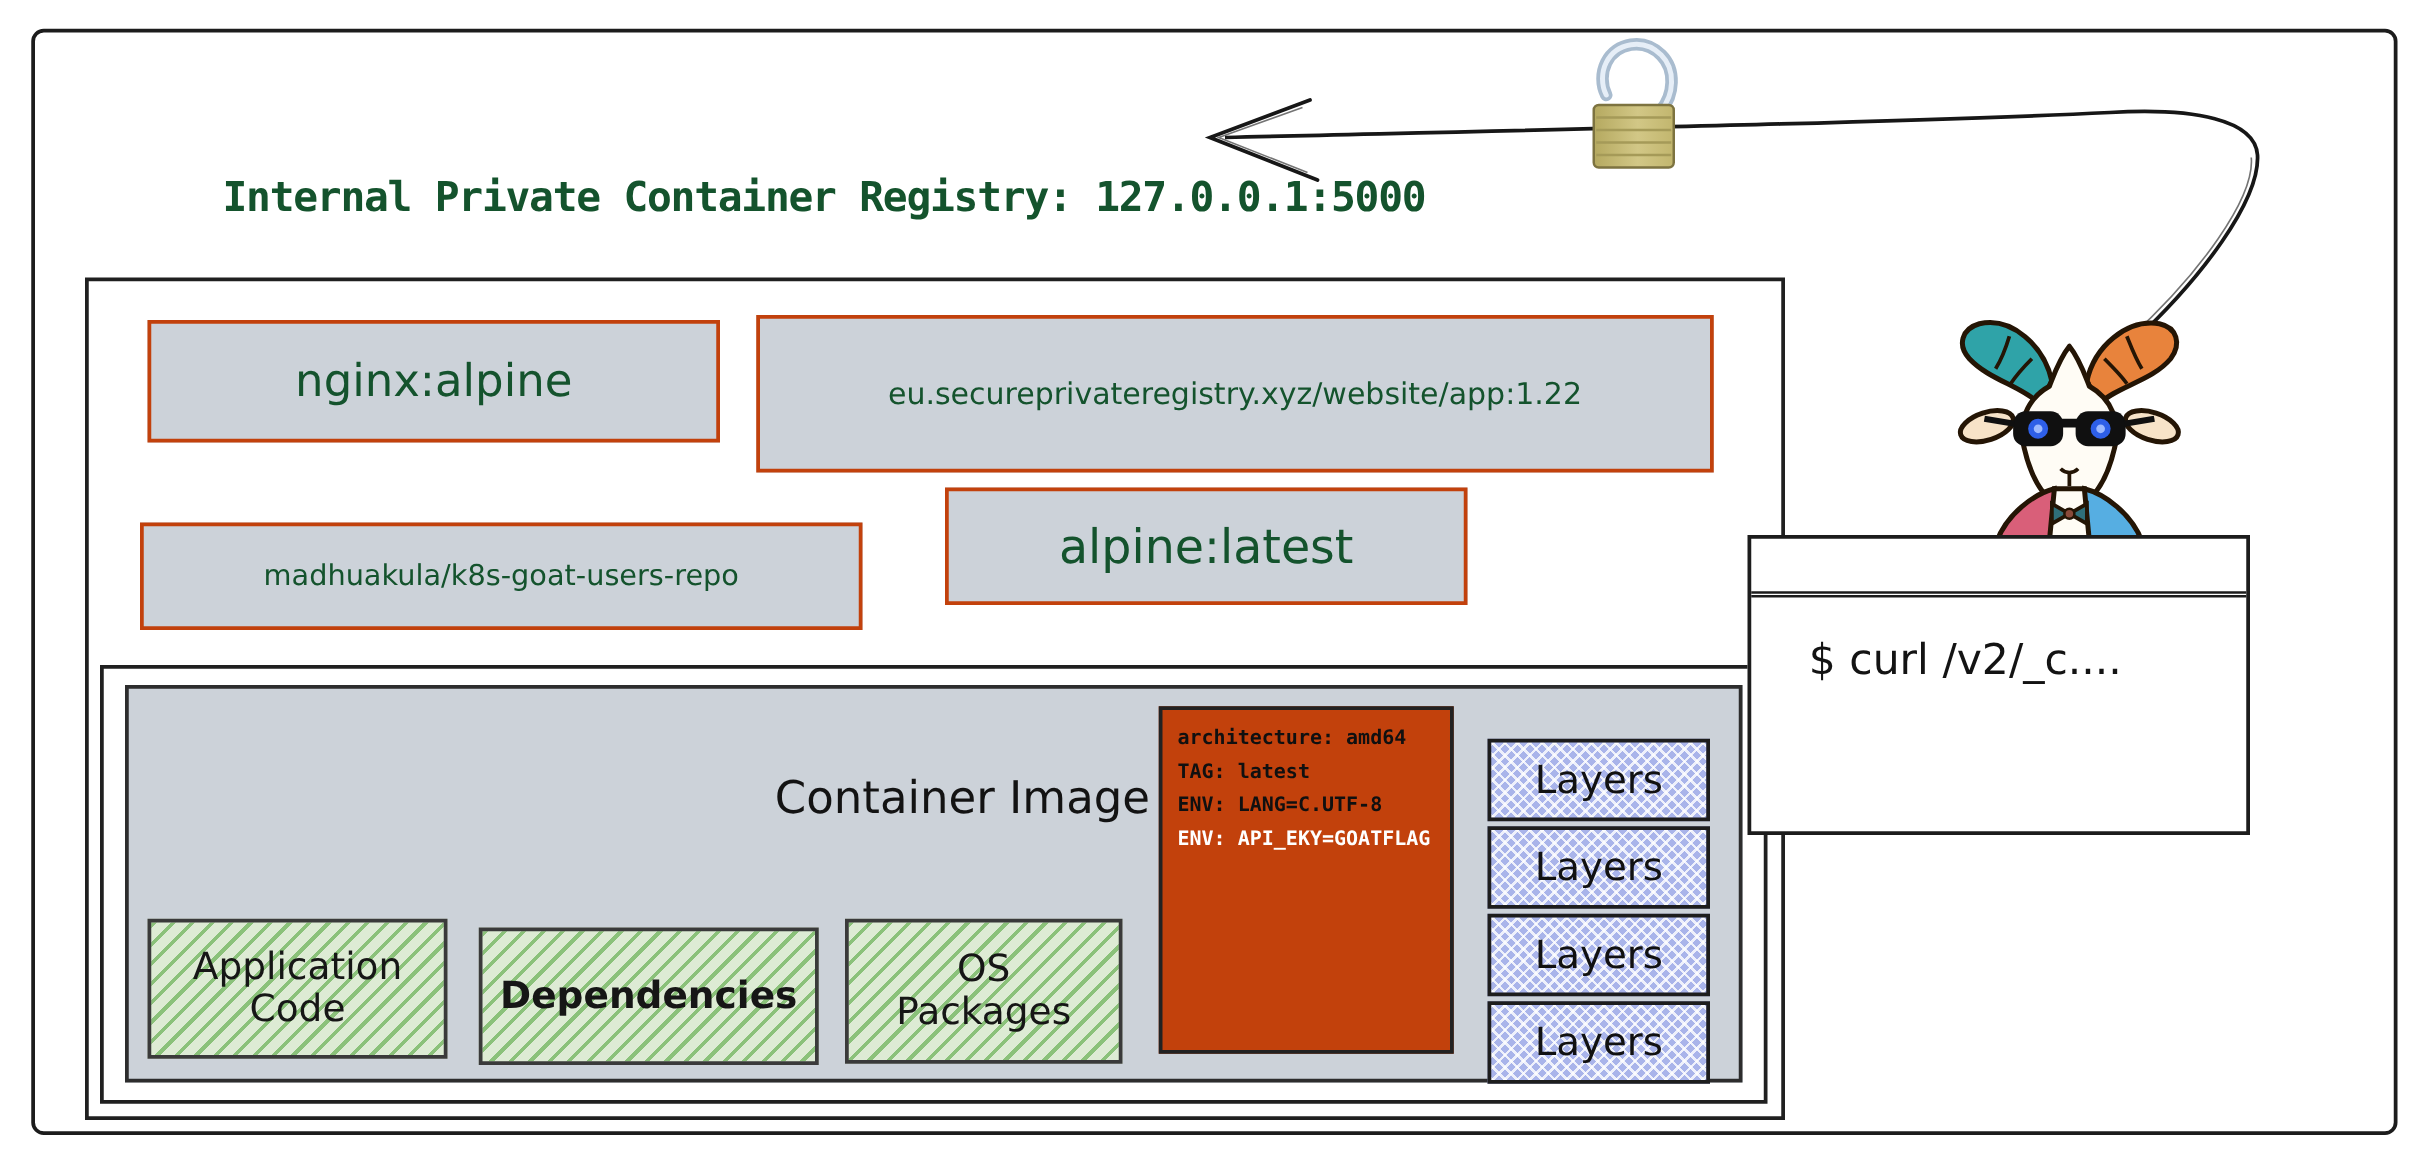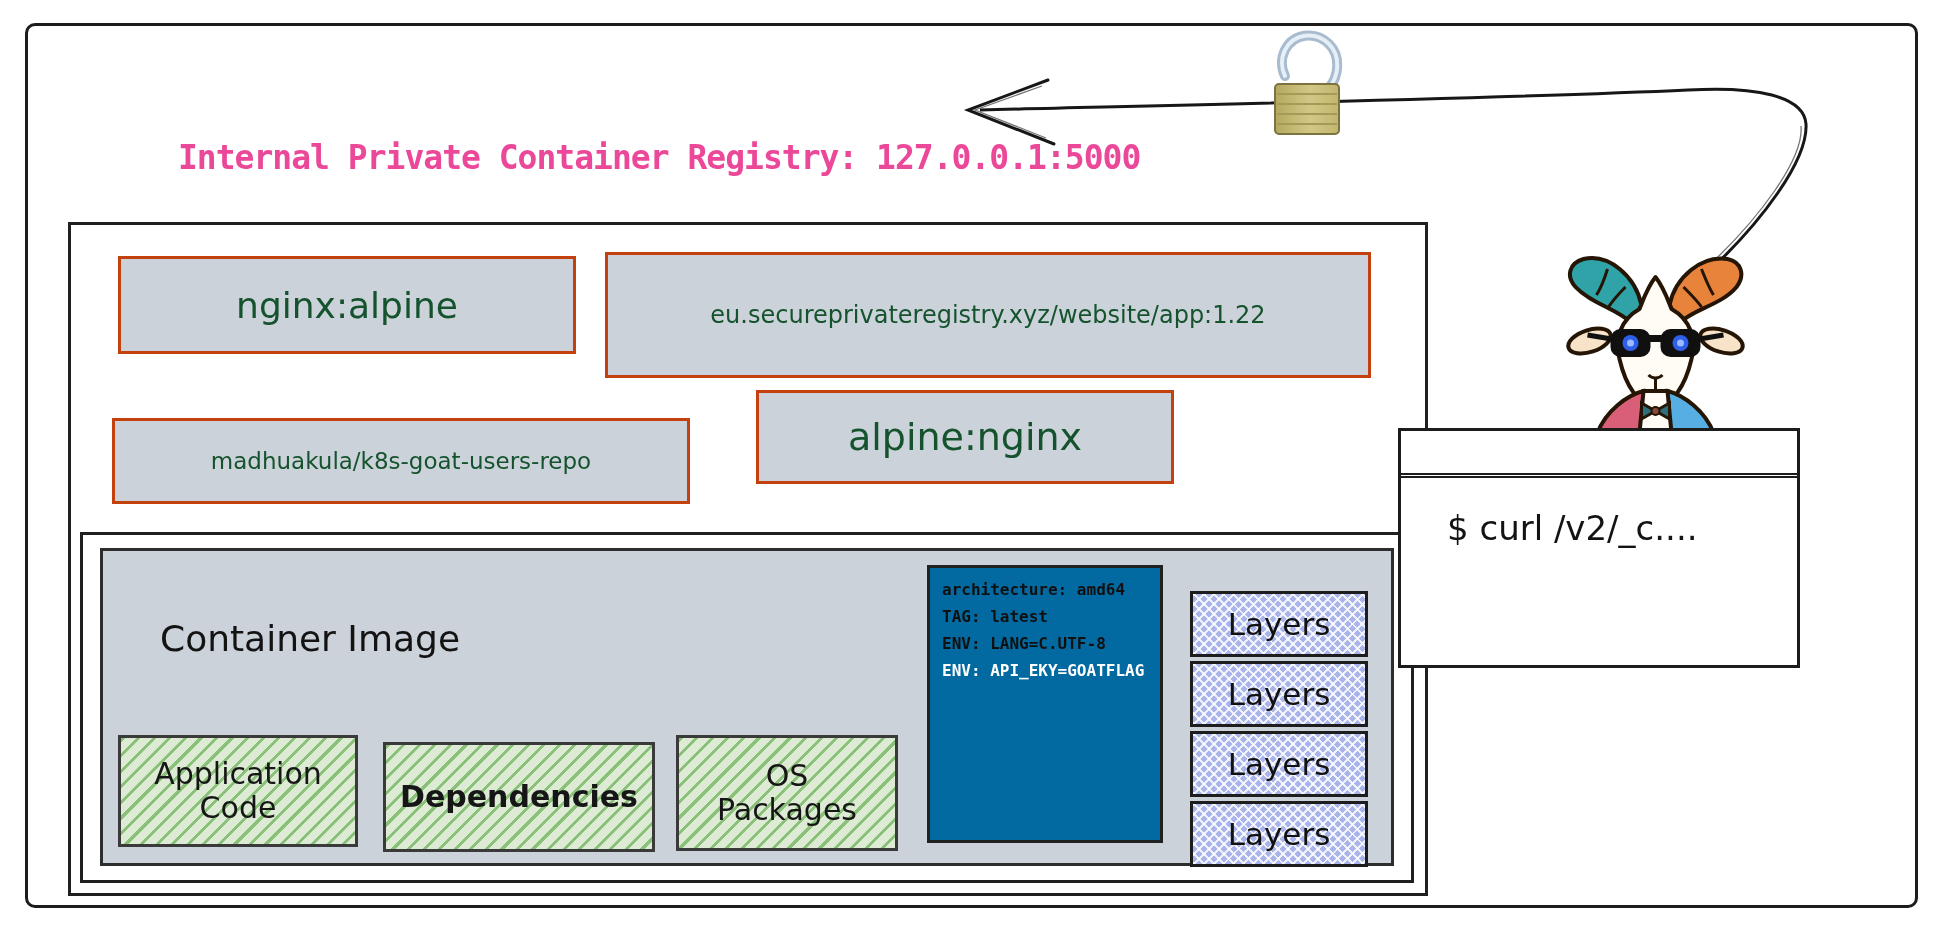--- a/index.html
+++ b/index.html
@@ -7,21 +7,21 @@
     position:relative; width:1936px; height:936px; background:#ffffff;
     font-family:"DejaVu Sans", sans-serif; overflow:hidden; color:#141414;
   }
   .frame {
     position:absolute; left:25px; top:23px; width:1887px; height:879px;
     border:3px solid #1c1c1c; border-radius:10px;
   }
   .title {
     position:absolute; left:178px; top:138px;
     font-family:"DejaVu Sans Mono", monospace; font-weight:bold;
-    font-size:33px; letter-spacing:-1px; color:#ec4899; white-space:nowrap;
+    font-size:33px; letter-spacing:-1px; color:#14532d; white-space:nowrap;
   }
   .bigbox {
     position:absolute; left:68px; top:222px; width:1354px; height:668px;
     border:3px solid #202020; background:#fff;
   }
   .gbox {
     position:absolute; background:#ccd2d9; border:3px solid #c2410c;
     display:flex; align-items:center; justify-content:center;
     color:#14532d; text-align:center;
   }
@@ -33,38 +33,38 @@
   .ci-outer {
     position:absolute; left:80px; top:532px; width:1328px; height:345px;
     border:3px solid #202020; background:#fff;
   }
   .ci-gray {
     position:absolute; left:100px; top:548px; width:1288px; height:312px;
     background:#ccd2d9; border:3px solid #2d2d2d;
   }
   .ci-title {
     position:absolute; left:160px; top:618px; width:760px;
-    text-align:left; font-size:36px; color:#131313;
+    text-align:right; font-size:36px; color:#131313;
   }
   .green {
     position:absolute; border:3px solid #3a3a3a;
     background-color:#ddebd4;
     background-image:repeating-linear-gradient(135deg, rgba(124,186,106,.85) 0 3px, transparent 3px 11px);
     display:flex; align-items:center; justify-content:center;
     font-size:30px; line-height:1.12; text-align:center; color:#161616;
   }
   .comp-app  { left:118px; top:735px; width:234px; height:106px; }
   .comp-dep  { left:383px; top:742px; width:266px; height:104px;font-weight:bold; }
   .comp-os   { left:676px; top:735px; width:216px; height:110px; }
   .comp-app .lbl { width:190px; }
   .comp-os  .lbl { width:150px; }
 
   .metadata {
     position:absolute; left:927px; top:565px; width:236px; height:278px;
-    background:#0369a1; border:3px solid #222; box-sizing:border-box;
+    background:#c2410c; border:3px solid #222; box-sizing:border-box;
     display:flex; flex-direction:column; padding:12px 24px 10px 12px;
   }
   .meta-line {
     font-family:"DejaVu Sans Mono", monospace; font-weight:bold;
     font-size:16px; color:#101010; margin-bottom:8px; white-space:nowrap;
   }
   .meta-heading {
     flex:1; display:flex; align-items:center; justify-content:center;
     font-size:30px; line-height:1.25; text-align:center; color:#0e0e0e;
     width:200px; margin:0 auto;
@@ -132,21 +132,21 @@
       <line x1="8" y1="88" x2="68" y2="88"></line>
       <line x1="8" y1="98" x2="68" y2="98"></line>
     </g>
   </svg>
 
   <div class="bigbox"></div>
 
   <div class="gbox tag-nginx">nginx:alpine</div>
   <div class="gbox tag-eu">eu.secureprivateregistry.xyz/website/app:1.22</div>
   <div class="gbox tag-madhu">madhuakula/k8s-goat-users-repo</div>
-  <div class="gbox tag-alpine">alpine:nginx</div>
+  <div class="gbox tag-alpine">alpine:latest</div>
 
   <div class="ci-outer"></div>
   <div class="ci-gray"></div>
   <div class="ci-title">Container Image</div>
 
   <div class="green comp-app">
     <span class="lbl">Application Code</span>
   </div>
   <div class="green comp-dep">
     <span class="lbl">Dependencies</span>

